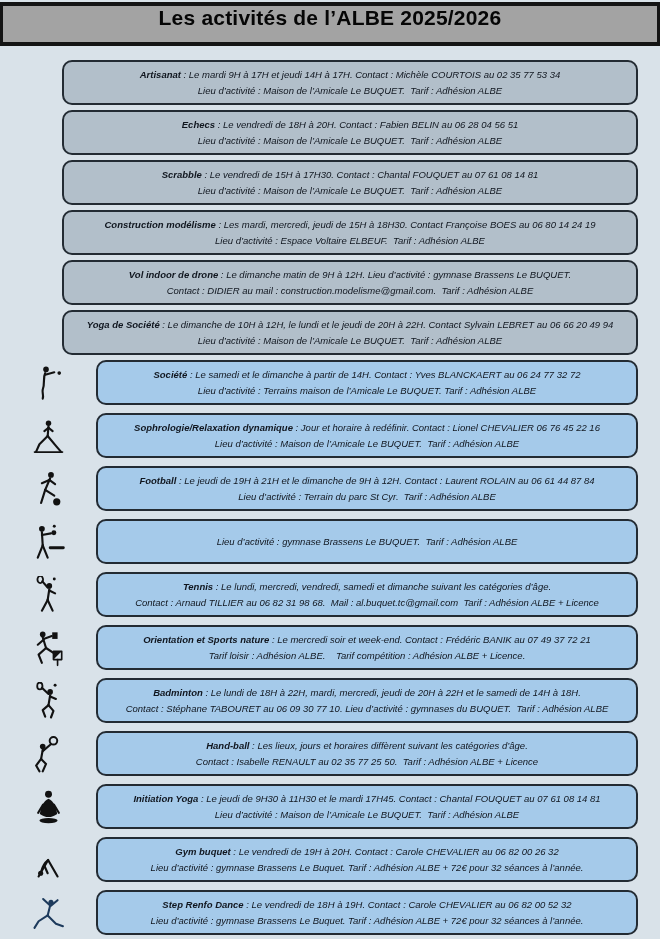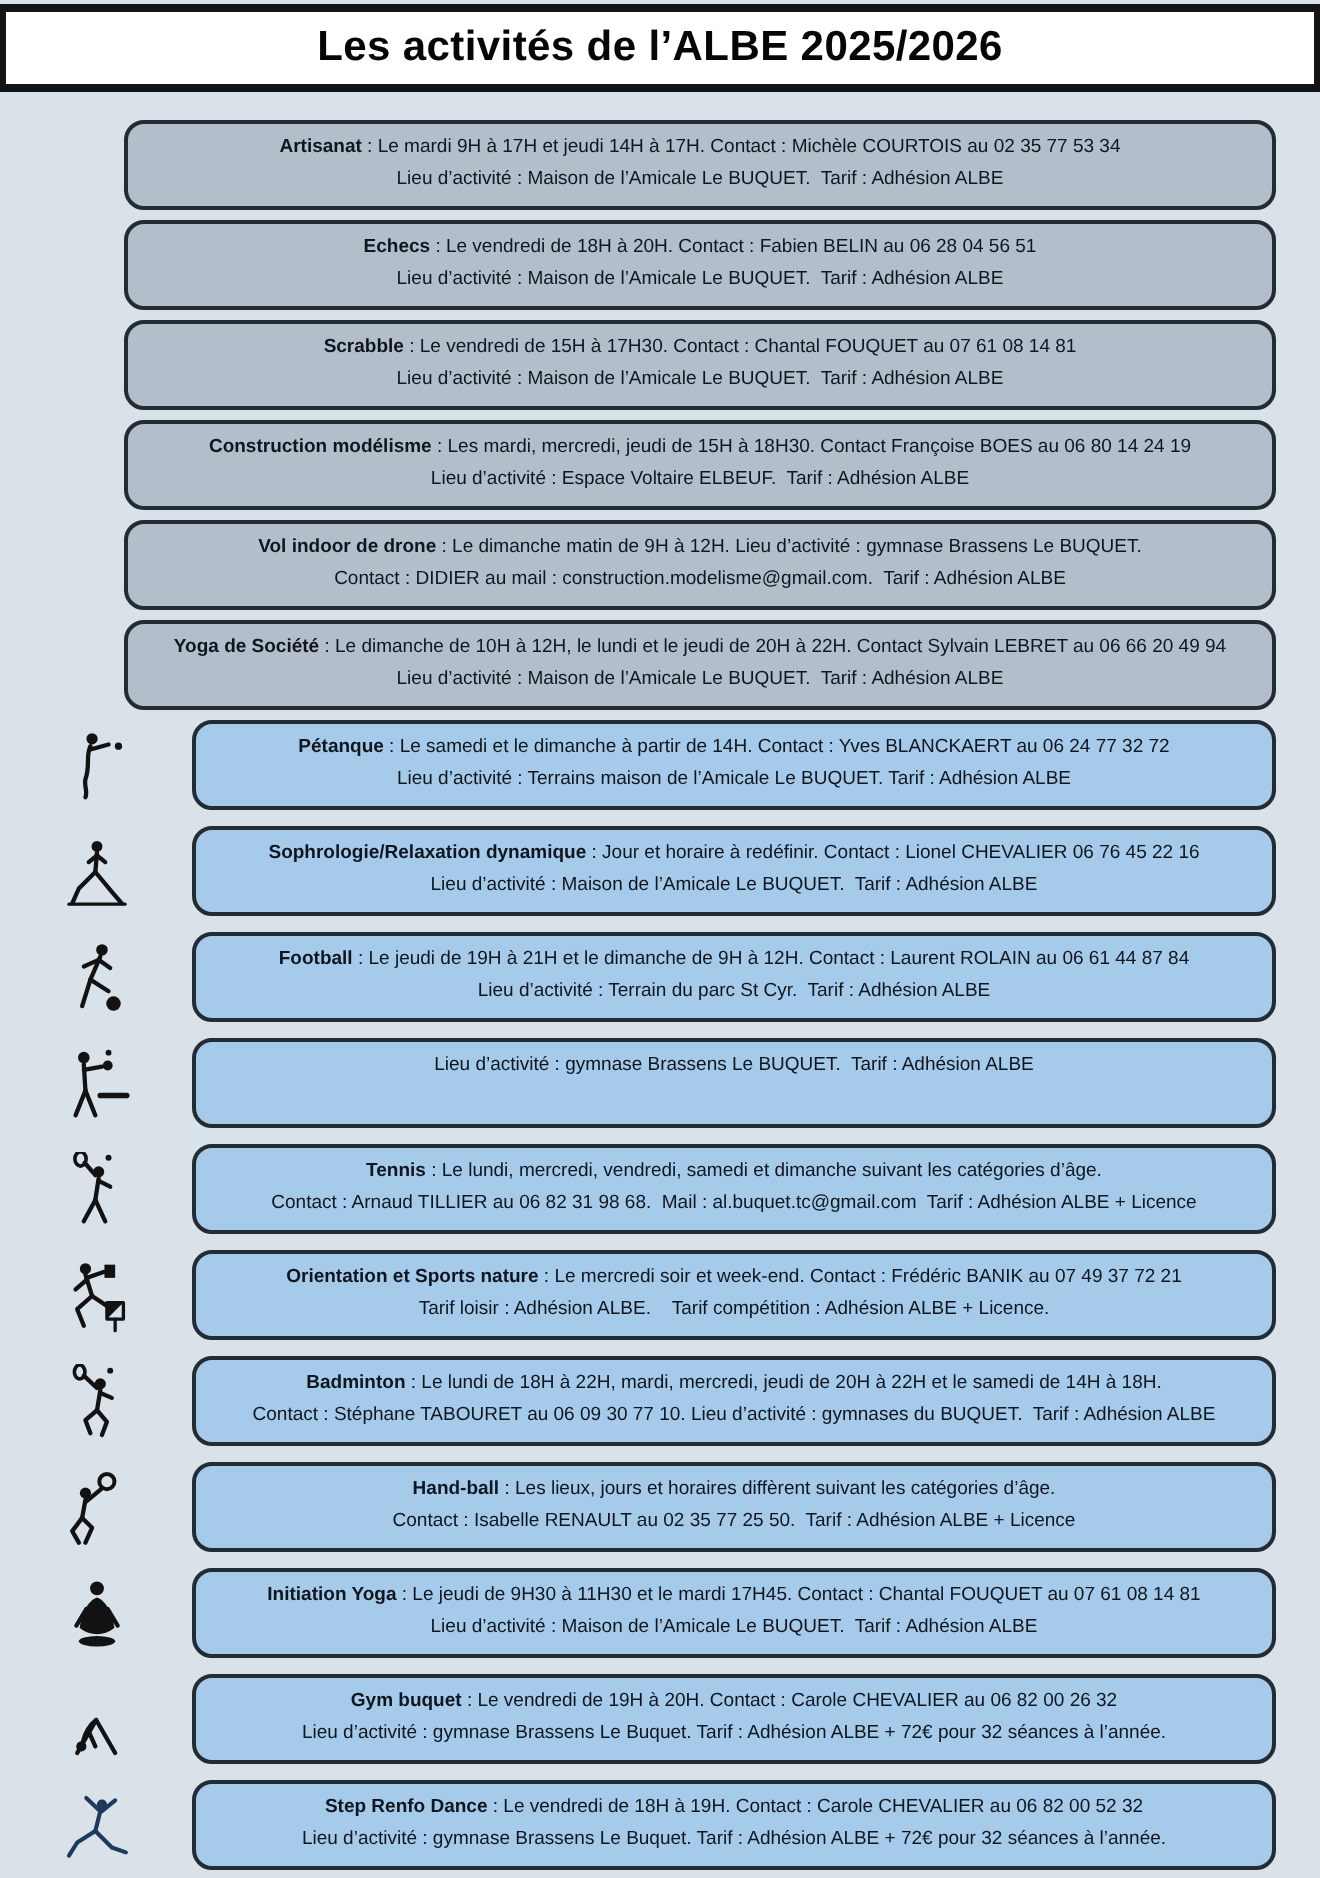--- a/index.html
+++ b/index.html
@@ -9,48 +9,49 @@
     font-family: "Liberation Sans", sans-serif;
     overflow: hidden;
   }
   .page { width: 660px; height: 939px; position: relative; }
   .titlebar {
     margin-top: 2px;
     border-top: 4px solid #141414;
     border-bottom: 4px solid #141414;
     border-left: 3px solid #141414;
     border-right: 3px solid #141414;
-    background: #ffffff;
+    background: #a3a3a3;
     height: 36px;
-    display: flex; align-items: center; justify-content: center;
+    display: flex; align-items: flex-start; justify-content: center;
   }
   .titlebar h1 {
     margin: 0; font-size: 21px; font-weight: bold; color: #060606;
     letter-spacing: 0.2px;
   }
   .cards { padding-top: 14px; }
   .row { display: flex; align-items: center; margin-bottom: 5px; }
   .row.blue { margin-bottom: 8px; }
   .icon-cell {
     width: 96px; flex: 0 0 96px;
     display: flex; align-items: center; justify-content: center;
   }
   .card {
     flex: 1;
     margin-right: 22px;
     min-height: 45px;
     box-sizing: border-box;
     border: 2px solid #232b33;
     border-radius: 10px;
-    display: flex; flex-direction: column; justify-content: flex-start;
+    display: flex; flex-direction: column; justify-content: center;
     text-align: center;
     padding: 4px 9px;
     color: #10161f;
     font-size: 9.5px;
     line-height: 16px;
+    font-style: italic;
   }
   .row.gray .card { margin-left: 62px; background: #b2bfca; }
   .row.blue .card { background: #a5caea; }
   .b { font-weight: bold; }
   .icon-cell svg { display: block; }
 </style>
 </head>
 <body>
 
 <div class="page">
@@ -97,21 +98,21 @@
       <div class="row blue">
         <div class="icon-cell">
           <svg viewBox="0 0 40 44" width="33" height="38" fill="none" stroke="#121212" stroke-width="2.6" stroke-linecap="round" stroke-linejoin="round">
             <circle cx="17" cy="5.5" r="3.4" fill="#121212" stroke="none"></circle>
             <path d="M16 10 C13 16 16 22 13 30 C12 34 14.5 37 13 41"></path>
             <path d="M16 12 L27 9"></path>
             <circle cx="33" cy="10" r="2.2" fill="#121212" stroke="none"></circle>
           </svg>
         </div>
         <div class="card blue">
-          <div class="line"><span class="b">Pétanque</span><span> : Le samedi et le dimanche à partir de 14H. Contact : Yves BLANCKAERT au 06 24 77 32 72</span></div>
+          <div class="line"><span class="b">Société</span><span> : Le samedi et le dimanche à partir de 14H. Contact : Yves BLANCKAERT au 06 24 77 32 72</span></div>
           <div class="line">Lieu d’activité : Terrains maison de l’Amicale Le BUQUET. Tarif : Adhésion ALBE</div>
         </div>
       </div>
       <div class="row blue">
         <div class="icon-cell">
           <svg viewBox="0 0 40 44" width="33" height="38" fill="none" stroke="#121212" stroke-width="2.6" stroke-linecap="round" stroke-linejoin="round">
             <circle cx="20" cy="6.5" r="3.3" fill="#121212" stroke="none"></circle>
             <path d="M20 10 L19 22"></path>
             <path d="M20 12 L15 16"></path>
             <path d="M20 12 L25 16"></path>

